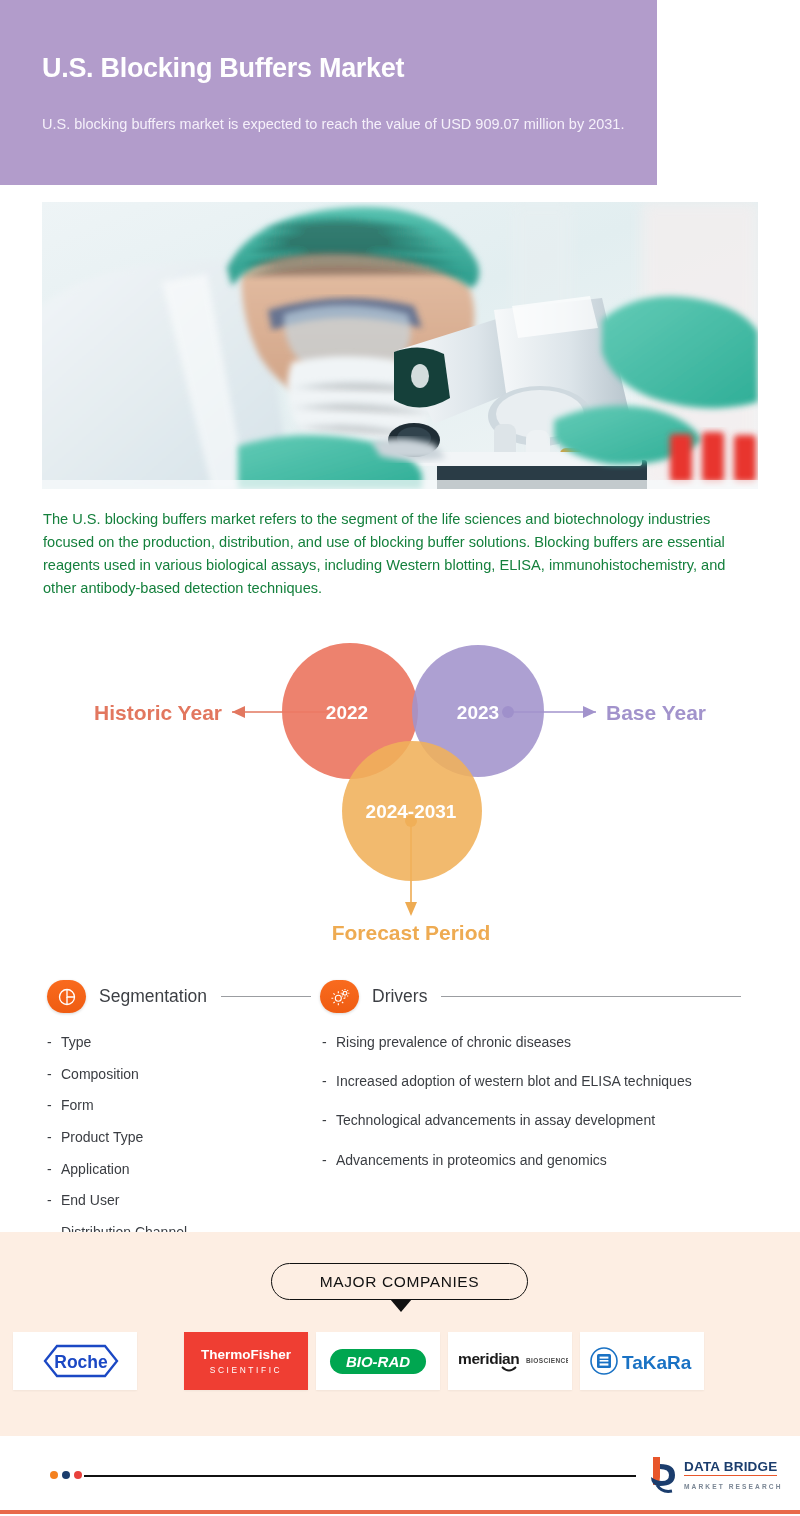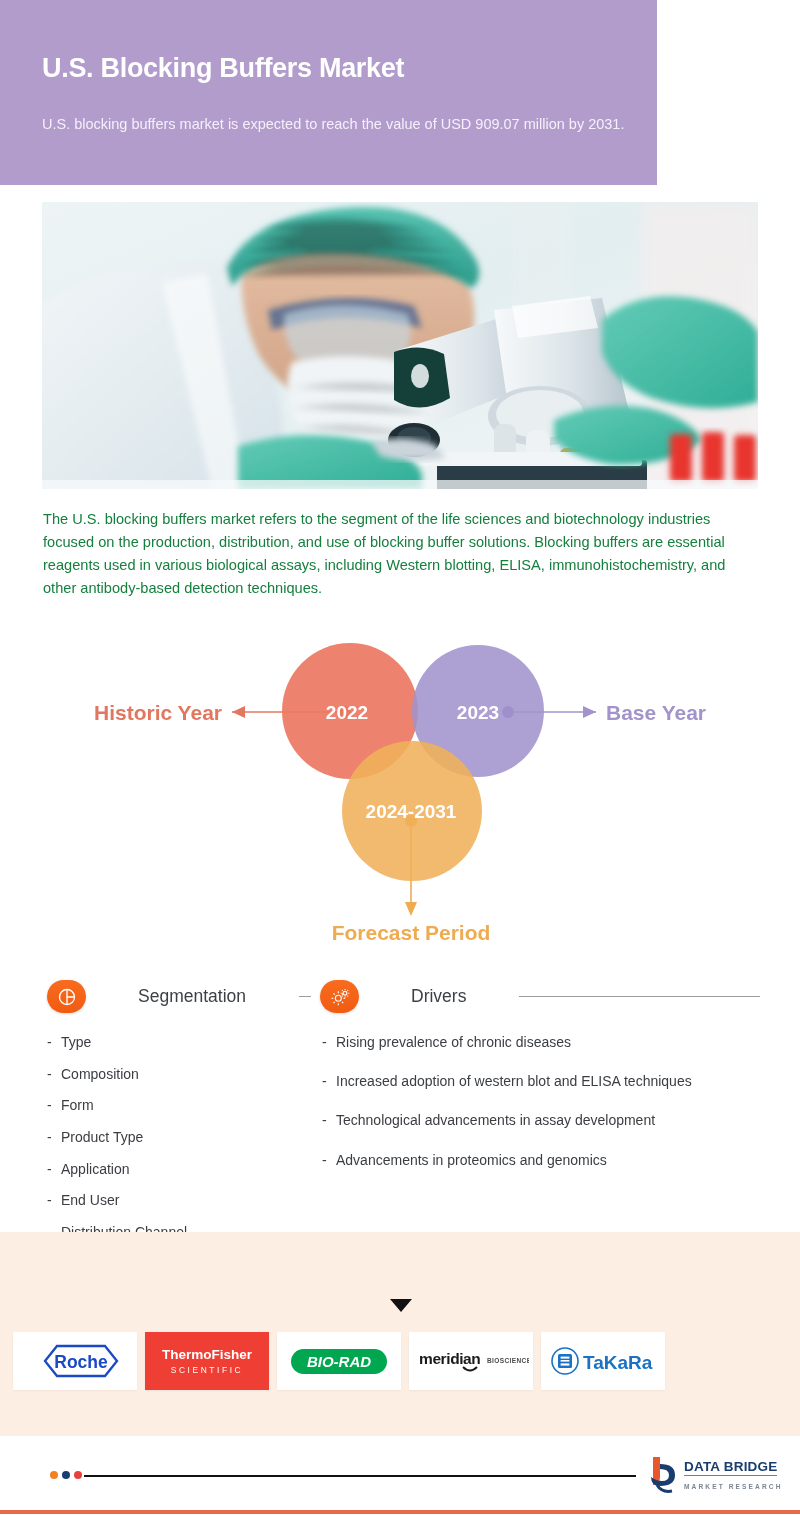--- a/index.html
+++ b/index.html
@@ -38,21 +38,21 @@
     position: absolute; left: 43px; top: 508px; width: 712px;
     font-size: 14.6px; line-height: 1.58; color: #15803d; font-weight: 400;
   }
 
   
   .venn { position: absolute; left: 0; top: 625px; width: 800px; height: 340px; }
   .venn svg { display: block; }
 
   
   .cols { position: absolute; left: 0; top: 975px; width: 800px; height: 245px; }
-  .col-head { position: absolute; display: flex; align-items: center; gap: 39px; }
+  .col-head { position: absolute; display: flex; align-items: center; }
   .pill {
     width: 39px; height: 33px; border-radius: 17px;
     background: linear-gradient(180deg,#f96b1e 0%, #ef5c12 100%);
     display: flex; align-items: center; justify-content: center;
     box-shadow: 0 1px 3px rgba(0,0,0,0.16);
     flex: 0 0 auto;
   }
   .pill svg { display:block; }
   .col-title {
     margin-left: 13px; font-size: 17.5px; color: #3c3f44; font-weight: 400;
@@ -81,21 +81,21 @@
     width: 0; height: 0;
     border-left: 11px solid transparent; border-right: 11px solid transparent;
     border-top: 13px solid #111;
   }
   .logo-row { position: absolute; left: 13px; top: 100px; display: flex; gap: 0; }
   .logo-box {
     width: 124px; height: 58px; background: #ffffff; margin-right: 8px;
     display: flex; align-items: center; justify-content: center;
     box-shadow: 0 1px 2px rgba(0,0,0,0.05);
   }
-  .logo-box.tf { background: #ef3e33; }
+  .logo-box.tf { background: #ef3e33; margin-left: 39px; }
 
   
   .footer { position: absolute; left: 0; top: 1436px; width: 800px; height: 80px; background: #fff; }
   .dots { position: absolute; left: 50px; top: 1471px; display: flex; gap: 4px; }
   .dot { width: 8px; height: 8px; border-radius: 50%; }
   .dot.o { background: #f4811f; }
   .dot.n { background: #1b3d6d; }
   .dot.r { background: #e8413c; }
   .fline { position: absolute; left: 84px; top: 1475px; width: 552px; height: 1.5px; background: #111; }
   .dbmr { position: absolute; left: 648px; top: 1455px; display: flex; align-items: center; }
@@ -327,20 +327,21 @@
         <span>Technological advancements in assay development</span>
       </div>
       <div class="bullet">
         <span class="dash">-</span>
         <span>Advancements in proteomics and genomics</span>
       </div>
     </div>
   </div>
 
   <div class="companies">
+    <div class="mc-badge">MAJOR COMPANIES</div>
     <div class="mc-arrow"></div>
 
     <div class="logo-row">
 
       <div class="logo-box">
         <svg width="104" height="46" viewBox="0 0 104 46">
           <polygon points="22,23 34,8 82,8 94,23 82,38 34,38" fill="none" stroke="#1b48c4" stroke-width="2.3"></polygon>
           <text x="58" y="30" text-anchor="middle" font-family="Liberation Sans, sans-serif" font-size="17.5" font-weight="700" fill="#1b48c4">Roche</text>
         </svg>
       </div>

